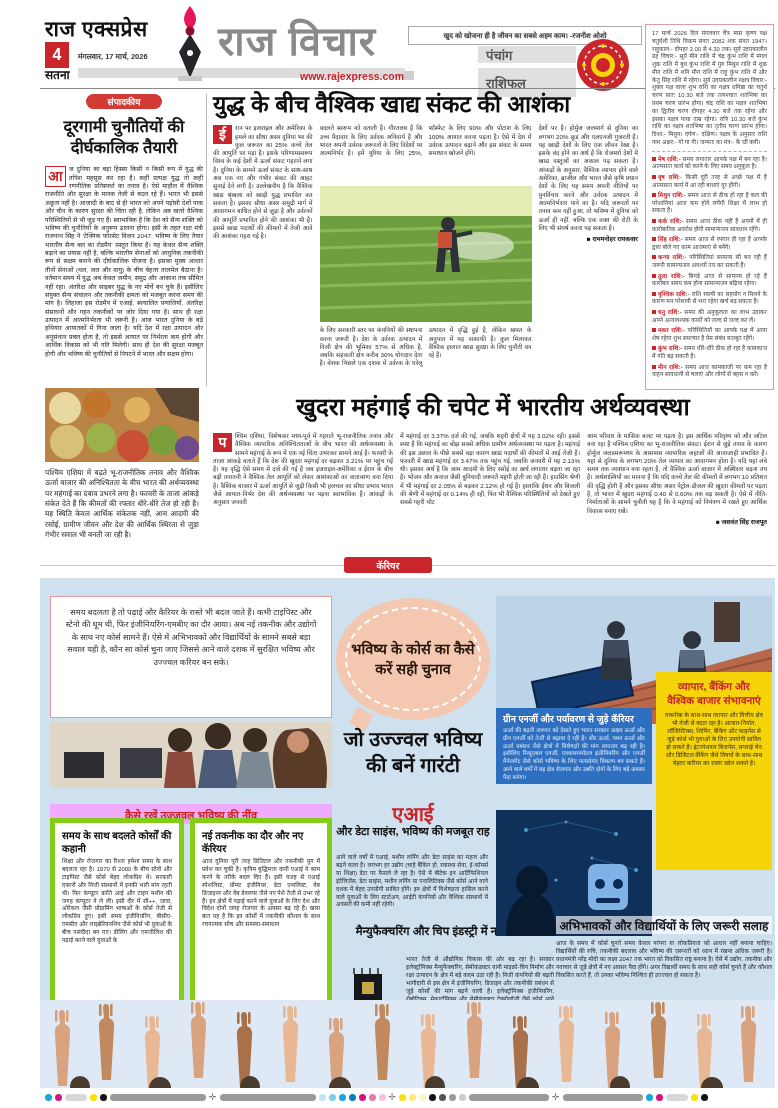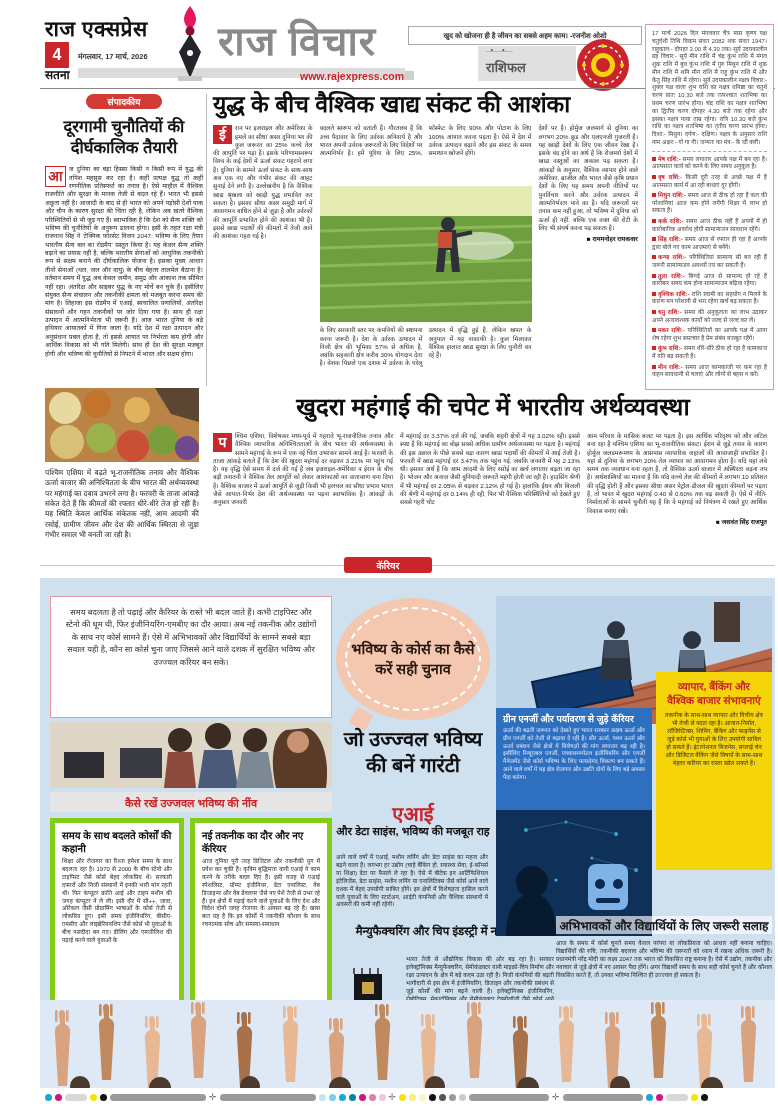--- a/index.html
+++ b/index.html
@@ -46,22 +46,22 @@
   .career-bg{background:#cfe0ef;}
   .cbadge{background:#c9252b;color:#fff;font-weight:700;font-size:9.5px;border-radius:3px;
           display:flex;align-items:center;justify-content:center;}
   .intro-box{background:#fff;border:1px solid #e59aa4;box-sizing:border-box;padding:10px 12px;
              font-size:8.2px;line-height:1.52;color:#333;text-align:center;font-weight:500;}
   .bubble{background:#f4c7b0;border-radius:50%;position:relative;display:flex;align-items:center;justify-content:center;}
   .bubble-inner{border:2px dashed #fff;border-radius:50%;width:88%;height:86%;display:flex;
                 align-items:center;justify-content:center;text-align:center;font-size:14.5px;font-weight:700;
                 color:#26180f;line-height:1.4;padding:4px;box-sizing:border-box;}
   .bubble-tail{position:absolute;left:16px;bottom:-8px;width:18px;height:18px;background:#f4c7b0;transform:rotate(28deg);}
-  .band{background:#e5e5e5;color:#c9252b;font-weight:700;font-size:11px;display:flex;
-        align-items:center;justify-content:center;}
+  .band{background:#f0abfc;color:#c9252b;font-weight:700;font-size:11px;display:flex;
+        align-items:center;justify-content:center;margin-top:12px;}
   .wbox{background:#fff;border:5px solid #84cc16;box-sizing:border-box;padding:7px;}
   .wbox h4{margin:0 0 3px 0;font-size:10px;line-height:1.25;color:#111;}
   .wbox .bt{font-size:5.9px;}
   .big-title{font-size:20px;font-weight:700;text-align:center;line-height:1.3;color:#101010;}
   .ai-label{font-size:20px;font-weight:700;color:#c9252b;text-align:center;}
   .ai-sub{font-size:11px;font-weight:700;text-align:center;line-height:1.3;color:#111;}
   .mfg-title{font-size:11.5px;font-weight:700;text-align:center;line-height:1.25;color:#111;}
   .blue-box{background:#2f6fc0;box-sizing:border-box;padding:6px 7px;}
   .blue-box h4{margin:0 0 2px 0;font-size:9.3px;color:#fff;line-height:1.2;}
   .blue-box .bt{color:#e8f0fb;font-size:5.8px;}
@@ -100,21 +100,21 @@
       <rect x="10" y="72" width="24px" height="5" fill="#c9c9c9"></rect>
     </svg>
   </div>
 
   <div class="abs page-title" style="left:218px;top:12px;">राज विचार</div>
   <div class="abs quote-box" style="left:408px;top:26px;width:232px;height:17px;">खुद को खोजना ही है जीवन का सबसे अहम काम। -रजनीश ओशो</div>
   <div class="abs website" style="left:300px;top:70px;">www.rajexpress.com</div>
   <div class="abs" style="left:404px;top:71px;width:10px;height:9px;background:#cfcfcf;"></div>
 
   <div class="abs glabel" style="left:478px;top:46px;width:90px;height:17px;">पंचांग</div>
-  <div class="abs glabel" style="left:478px;top:52px;width:90px;height:29px;">राशिफल</div>
+  <div class="abs glabel" style="left:478px;top:68px;width:90px;height:29px;">राशिफल</div>
 
   <div class="abs" style="left:576px;top:38px;width:54px;height:54px;">
     <svg width="54" height="54" viewBox="0 0 54 54">
       <circle cx="27" cy="27" r="26" fill="#c9252b"></circle>
       <circle cx="27" cy="27" r="19" fill="none" stroke="#fff" stroke-width="1.5" stroke-dasharray="3 3"></circle>
       <circle cx="27" cy="27" r="12" fill="#f6d40a"></circle>
       <circle cx="27" cy="27" r="7" fill="#c9252b"></circle>
       <circle cx="27" cy="8" r="2" fill="#f6d40a"></circle>
         <circle cx="27" cy="46" r="2" fill="#f6d40a"></circle>
       <circle cx="8" cy="27" r="2" fill="#f6d40a"></circle>
@@ -304,21 +304,21 @@
             <line x1="26" y1="46" x2="26" y2="52"></line>
           <line x1="34" y1="46" x2="34" y2="52"></line>
             <line x1="42" y1="46" x2="42" y2="52"></line>
         </g>
         <path d="M0 52 Q16 44 30 52 L30 64 L0 64 Z" fill="#d9a380"></path>
       </svg>
     </div>
     <div class="bt" style="flex:1;font-size:5.9px;">भारत तेजी से औद्योगिक विकास की ओर बढ़ रहा है। सरकार इलेक्ट्रॉनिक्स मैन्युफैक्चरिंग, सेमीकंडक्टर यानी माइक्रो-चिप निर्माण और रक्षा उत्पादन के क्षेत्र में बड़े कदम उठा रही है। निजी कंपनियों की बढ़ती भागीदारी से इस क्षेत्र में इंजीनियरिंग, डिजाइन और तकनीकी प्रबंधन से जुड़े कोर्सों की मांग बढ़ने वाली है। इलेक्ट्रॉनिक्स इंजीनियरिंग, रोबोटिक्स, मेकाट्रॉनिक्स और सेमीकंडक्टर टेक्नोलॉजी जैसे कोर्स आने वाले वर्षों में युवाओं के लिए सुनहरा अवसर बन सकते हैं।</div>
   </div>
 
-  <div class="abs blue-box" style="left:496px;top:708px;width:156px;height:102px;">
+  <div class="abs blue-box" style="left:496px;top:708px;width:156px;height:76px;">
     <h4>ग्रीन एनर्जी और पर्यावरण से जुड़े कॅरियर</h4>
     <div class="bt">ऊर्जा की बढ़ती जरूरत को देखते हुए भारत सरकार अक्षय ऊर्जा और ग्रीन एनर्जी को तेजी से बढ़ावा दे रही है। सौर ऊर्जा, पवन ऊर्जा और ऊर्जा प्रबंधन जैसे क्षेत्रों में विशेषज्ञों की मांग लगातार बढ़ रही है। इसीलिए रिन्यूएबल एनर्जी, एनवायरनमेंटल इंजीनियरिंग और एनर्जी मैनेजमेंट जैसे कोर्स भविष्य के लिए फायदेमंद विकल्प बन सकते हैं। आने वाले वर्षों में यह क्षेत्र रोजगार और उन्नति दोनों के लिए बड़े अवसर पैदा करेगा।</div>
   </div>
 
   <div class="abs ph" style="left:496px;top:810px;width:156px;height:126px;">
     <svg width="156" height="126" viewBox="0 0 156 126">
       <rect width="156" height="126" fill="#0b2a52"></rect>
       <rect width="156" height="126" fill="#10355f" opacity="0.6"></rect>
       <g fill="#57c8f0" opacity="0.8">
         <circle cx="30" cy="20" r="2"></circle>

